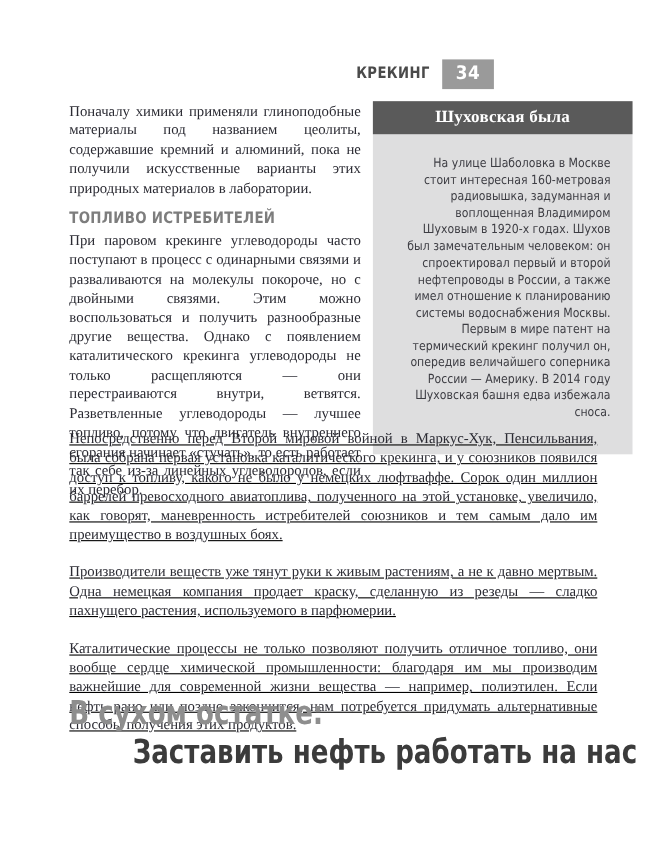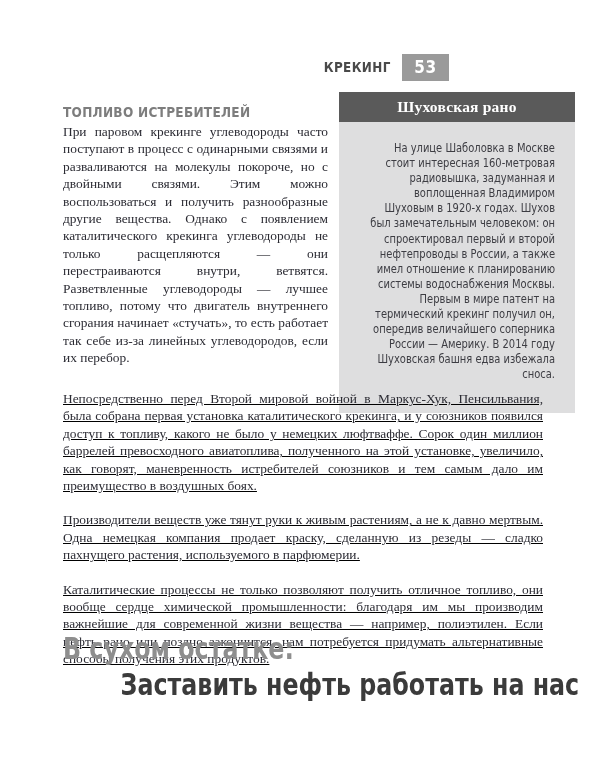--- a/index.html
+++ b/index.html
@@ -178,33 +178,34 @@
     margin-top: 2px;
   }
 </style>
 </head>
 <body>
 
 <div class="page">
 
   <div class="running-head">
     <div class="running-head-title">КРЕКИНГ</div>
-    <div class="page-number-badge">53</div>
+    <div class="page-number-badge">34</div>
   </div>
 
   <div class="top-region">
 
     <div class="col-left">
+      <p class="body-par">Поначалу химики применяли глиноподобные материалы под названием цеолиты, содержавшие кремний и алюминий, пока не получили искусственные варианты этих природных материалов в лаборатории.</p>
       <h2 class="subhead">ТОПЛИВО ИСТРЕБИТЕЛЕЙ</h2>
       <p class="body-par">При паровом крекинге углеводороды часто поступают в процесс с одинарными связями и разваливаются на молекулы покороче, но с двойными связями. Этим можно воспользоваться и получить разнообразные другие вещества. Однако с появлением каталитического крекинга углеводороды не только расщепляются — они перестраиваются внутри, ветвятся. Разветвленные углеводороды — лучшее топливо, потому что двигатель внутреннего сгорания начинает «стучать», то есть работает так себе из-за линейных углеводородов, если их перебор.</p>
     </div>
 
     <aside class="sidebar">
       <div class="sidebar-header">
-        <div class="sidebar-title">Шуховская рано</div>
+        <div class="sidebar-title">Шуховская была</div>
       </div>
       <div class="sidebar-body">
         <p class="sidebar-text">На улице Шаболовка в Москве стоит интересная 160-метровая радиовышка, задуманная и воплощенная Владимиром Шуховым в 1920-х годах. Шухов был замечательным человеком: он спроектировал первый и второй нефтепроводы в России, а также имел отношение к планированию системы водоснабжения Москвы. Первым в мире патент на термический крекинг получил он, опередив величайшего соперника России — Америку. В 2014 году Шуховская башня едва избежала сноса.</p>
       </div>
     </aside>
 
   </div>
 
   <div class="full-region">
     <p class="body-par">Непосредственно перед Второй мировой войной в Маркус-Хук, Пенсильвания, была собрана первая установка каталитического крекинга, и у союзников появился доступ к топливу, какого не было у немецких люфтваффе. Сорок один миллион баррелей превосходного авиатоплива, полученного на этой установке, увеличило, как говорят, маневренность истребителей союзников и тем самым дало им преимущество в воздушных боях.</p>

